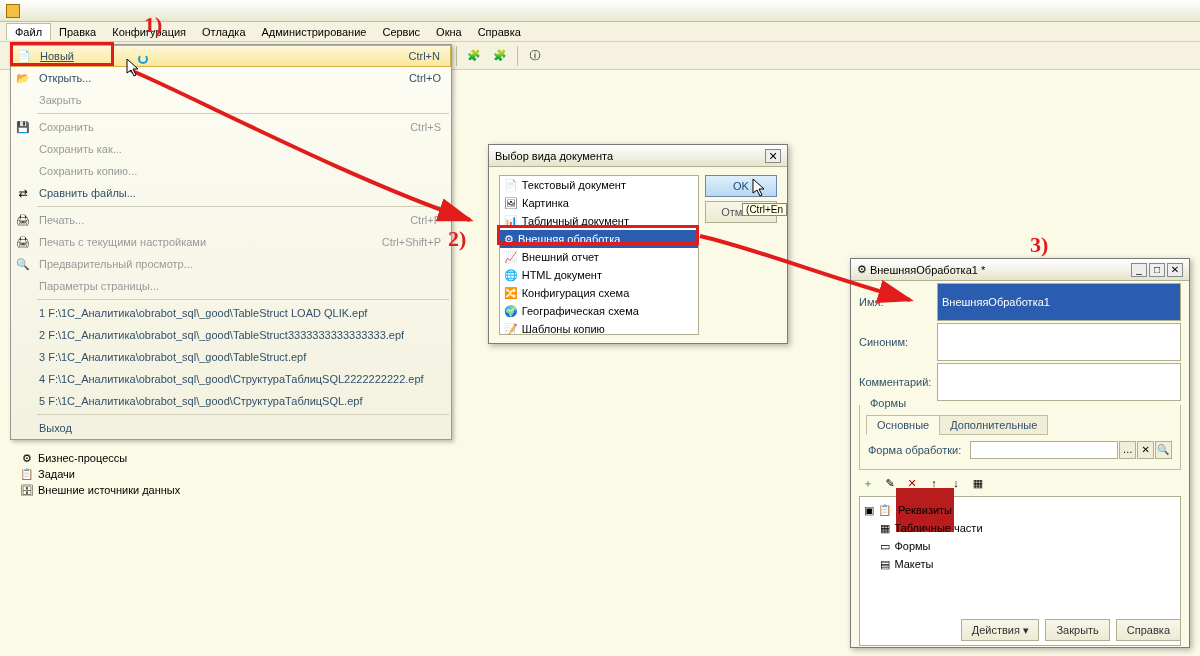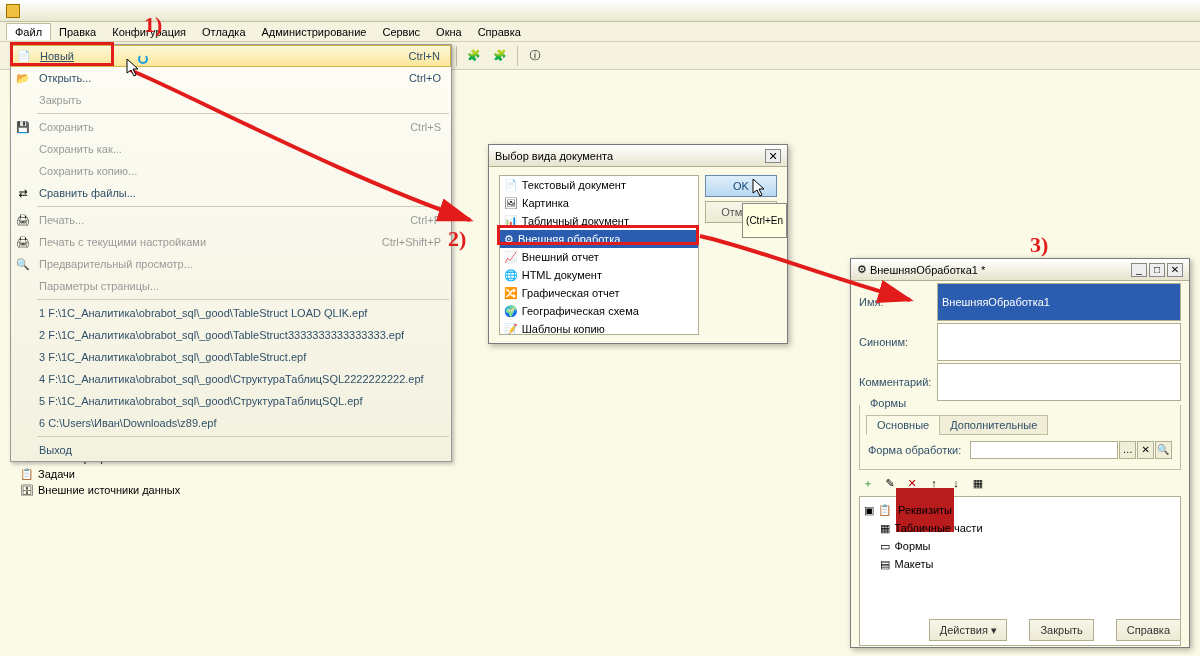--- a/index.html
+++ b/index.html
@@ -45,21 +45,21 @@
   .tabs-hdr div.active { background: #fbfae7; border-bottom-color: #fbfae7; }
   .tabs-legend { position: absolute; top: -8px; left: 6px; background: #fbfae7; padding: 0 4px; color:#30506a;}
   .form-row { display: flex; align-items: center; margin: 6px 8px; }
   .form-row input { flex:1; border:1px solid #b0b090; height:18px; background:#fff; }
   .mini-btn { width:18px; height:18px; border:1px solid #b0b090; background:#f0eed8; margin-left:1px; text-align:center; line-height:16px; cursor:pointer; font-size:10px;}
   .toolbar2 { display:flex; gap:4px; margin:4px 8px; }
   .toolbar2 .tb { width:18px; height:18px; display:flex; align-items:center; justify-content:center; cursor:pointer; }
   .treeview { margin: 2px 8px; border:1px solid #b0b090; background:#fff; height:150px; padding:4px; }
   .treeview .trow { display:flex; align-items:center; gap:4px; height:18px; }
   .treeview .trow.sel span.lbl { background:#b91c1c; padding:16px 2px; }
-  .bottom-btns { position:absolute; bottom:6px; right:8px; display:flex; gap:22px; }
+  .bottom-btns { position:absolute; bottom:6px; right:8px; display:flex; gap:6px; }
   .bottom-btns button { height:22px; padding:0 10px; background:linear-gradient(#f8f6e8,#ece9d4); border:1px solid #b0b090; cursor:pointer; font-size:11px; color:#333;}
   .cursor { position:absolute; width:14px; height:20px; pointer-events:none; }
   svg.arrow { position:absolute; pointer-events:none; }
 </style>
 </head>
 <body>
 
 <div class="titlebar">
   <span class="ticon"></span>
 </div>
@@ -179,24 +179,20 @@
       <div class="label">3 F:\1C_Аналитика\obrabot_sql\_good\TableStruct.epf</div>
     </div>
   <div class="filemenu-row">
       <div class="iconcell"></div>
       <div class="label">4 F:\1C_Аналитика\obrabot_sql\_good\СтруктураТаблицSQL2222222222.epf</div>
     </div>
   <div class="filemenu-row">
       <div class="iconcell"></div>
       <div class="label">5 F:\1C_Аналитика\obrabot_sql\_good\СтруктураТаблицSQL.epf</div>
     </div>
-  <div class="filemenu-row">
-      <div class="iconcell"></div>
-      <div class="label">6 C:\Users\Иван\Downloads\z89.epf</div>
-    </div>
   <div class="filemenu-sep"></div>
   <div class="filemenu-row">
       <div class="iconcell"></div>
       <div class="label">Выход</div>
     </div>
 </div>
 
 <div class="dialog" style="left:488px; top:144px; width:300px; height:200px;">
   <div class="dialog-title">
     <span>Выбор вида документа</span>
@@ -222,34 +218,34 @@
     <div class="doclist-row">
         <span>📈</span>
         <span>Внешний отчет</span>
       </div>
     <div class="doclist-row">
         <span>🌐</span>
         <span>HTML документ</span>
       </div>
     <div class="doclist-row">
         <span>🔀</span>
-        <span>Графическая отчет</span>
+        <span>Конфигурация схема</span>
       </div>
     <div class="doclist-row">
         <span>🌍</span>
         <span>Географическая схема</span>
       </div>
     <div class="doclist-row">
         <span>📝</span>
         <span>Шаблоны копию</span>
       </div>
   </div>
   <button class="dlg-btn" style="position:absolute; right:10px; top:30px;">OK</button>
   <button class="dlg-btn plain" style="position:absolute; right:10px; top:56px;">Отмена</button>
-  <div style="position:absolute; right:0px; top:58px; background:#ffffe1; border:1px solid #888; padding:11px 3px; font-size:10px;">(Ctrl+En</div>
+  <div style="position:absolute; right:0px; top:58px; background:#ffffe1; border:1px solid #888; padding:0 3px; font-size:10px;">(Ctrl+En</div>
 </div>
 
 <div class="propwin">
   <div class="dialog-title">
     <span>⚙</span>&nbsp;
     <span>ВнешняяОбработка1 *</span>
     <span style="margin-left:auto"></span>
     <span class="winbtn">_</span>
     <span class="winbtn">□</span>
     <span class="winbtn">✕</span>

